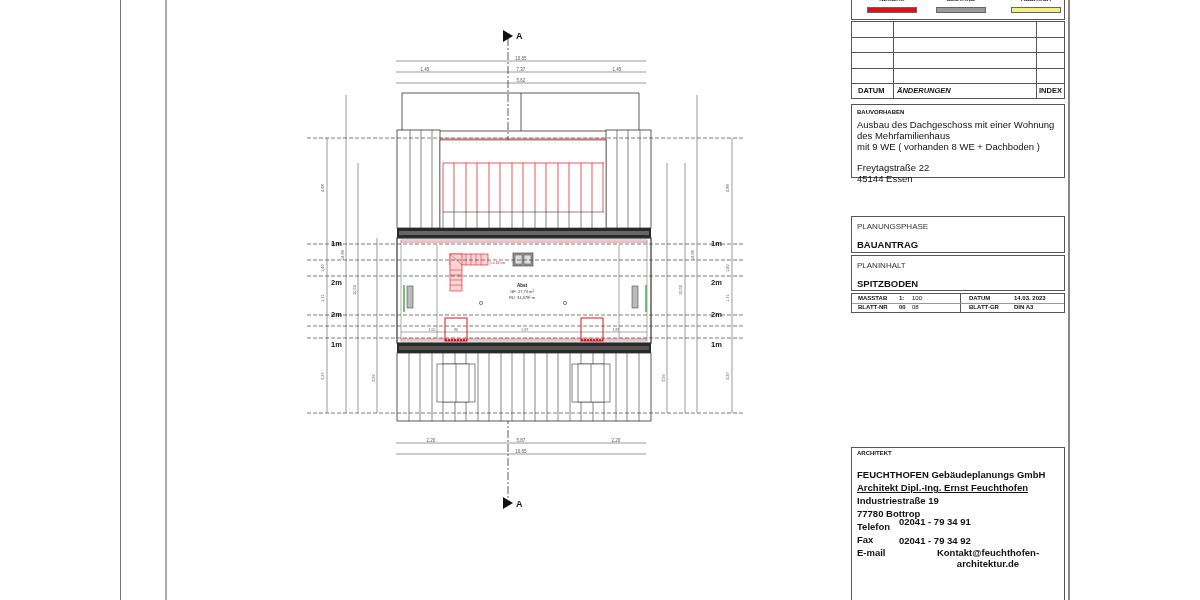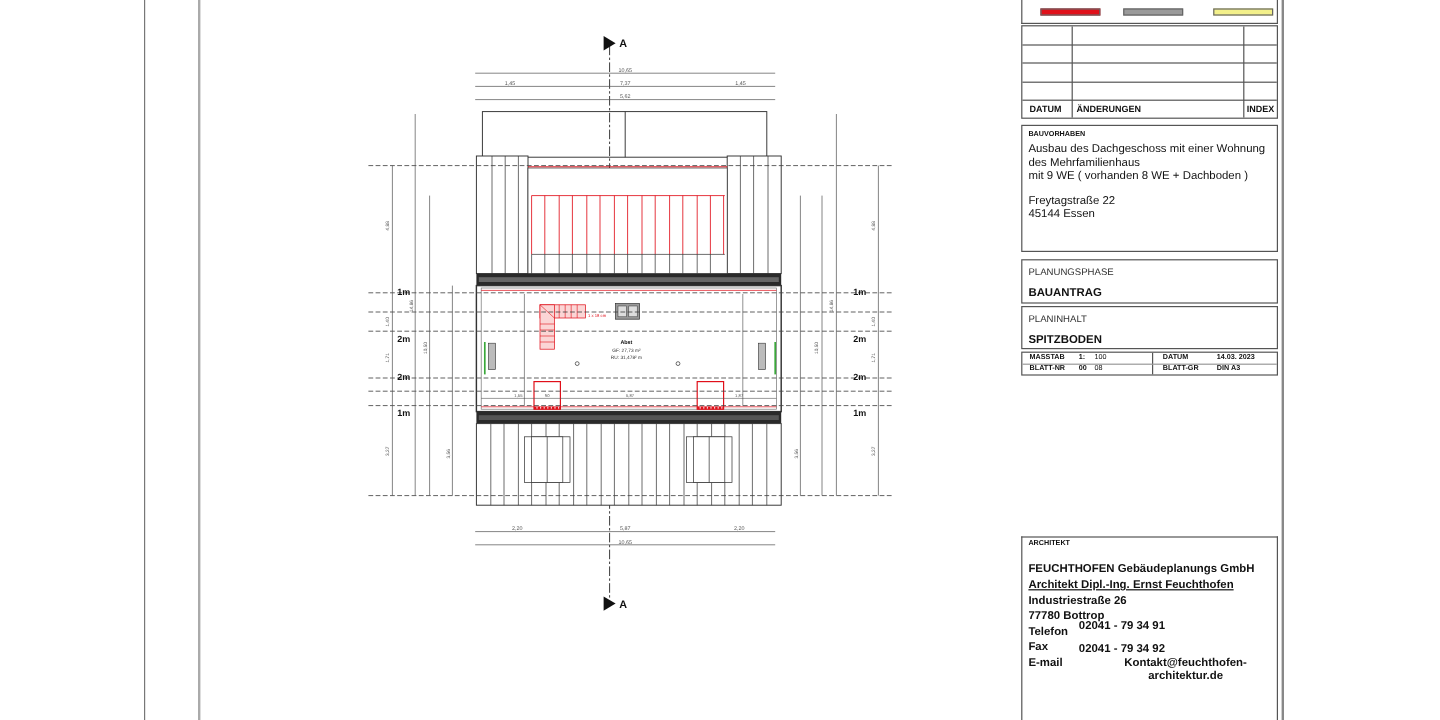--- a/index.html
+++ b/index.html
@@ -278,25 +278,25 @@
   </div>
 
   <div class="box changes">
     <div class="row" style="top:15px;"></div>
     <div class="row" style="top:30px;"></div>
     <div class="row" style="top:46px;"></div>
     <div class="row" style="top:61px;"></div>
     <div class="vline" style="left:41px;"></div>
     <div class="vline" style="left:184px;"></div>
     <span class="hdr" style="left:6px;">DATUM</span>
-    <span class="hdr" style="left:45px;">ÄNDERUNGEN</span>
+    <span class="hdr" style="left:45px;font-style:italic;">ÄNDERUNGEN</span>
     <span class="hdr" style="left:187px;">INDEX</span>
   </div>
 
-  <div class="box" style="top:104px;height:106px;">
+  <div class="box" style="top:104px;height:74px;">
     <span class="small-label" style="top:4px;">BAUVORHABEN</span>
     <span class="body-text" style="top:14px;">Ausbau des Dachgeschoss mit einer Wohnung</span>
     <span class="body-text" style="top:25px;">des Mehrfamilienhaus</span>
     <span class="body-text" style="top:36px;">mit 9 WE ( vorhanden 8 WE + Dachboden )</span>
     <span class="body-text" style="top:57px;">Freytagstraße  22</span>
     <span class="body-text" style="top:68px;text-align:right;">45144 Essen</span>
   </div>
 
   <div class="box" style="top:216px;height:37px;">
     <span class="phase-label">PLANUNGSPHASE</span>
@@ -321,21 +321,21 @@
     <span style="left:162px;top:1px;">14.03. 2023</span>
     <span style="left:117px;top:10px;">BLATT-GR</span>
     <span style="left:162px;top:10px;">DIN A3</span>
   </div>
 
 
   <div class="box" style="top:447px;height:153px;border-bottom:none;">
     <span class="small-label" style="top:2px;">ARCHITEKT</span>
     <span class="arch-line" style="top:21px;">FEUCHTHOFEN Gebäudeplanungs GmbH</span>
     <span class="arch-line" style="top:34px;text-decoration:underline;">Architekt Dipl.-Ing. Ernst Feuchthofen</span>
-    <span class="arch-line" style="top:47px;">Industriestraße 26</span>
+    <span class="arch-line" style="top:47px;">Industriestraße 19</span>
     <span class="arch-line" style="top:60px;">77780 Bottrop</span>
     <span class="arch-line" style="top:73px;">Telefon</span>
     <span class="arch-line" style="top:73px;left:47px;margin-top:14px;">02041 - 79 34 92</span>
     <span class="arch-line" style="top:86px;">Fax</span>
     <span class="arch-line" style="top:68px;left:47px;">02041 - 79 34 91</span>
     <span class="arch-line" style="top:99px;">E-mail</span>
     <span class="arch-line" style="top:99px;left:41px;margin-left:19px;">Kontakt@feuchthofen-architektur.de</span>
   </div>
 </div>
 

